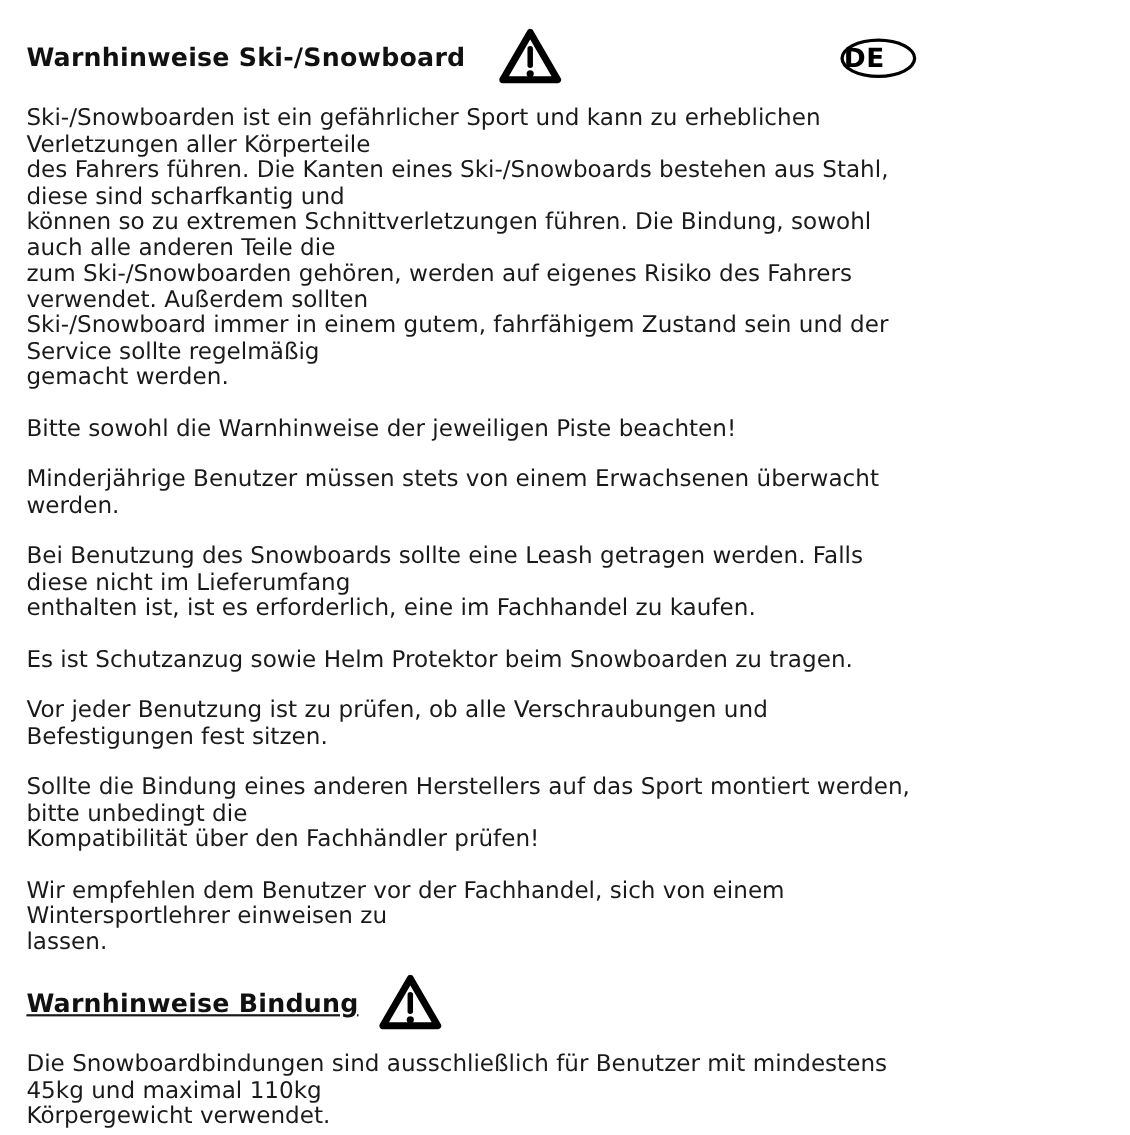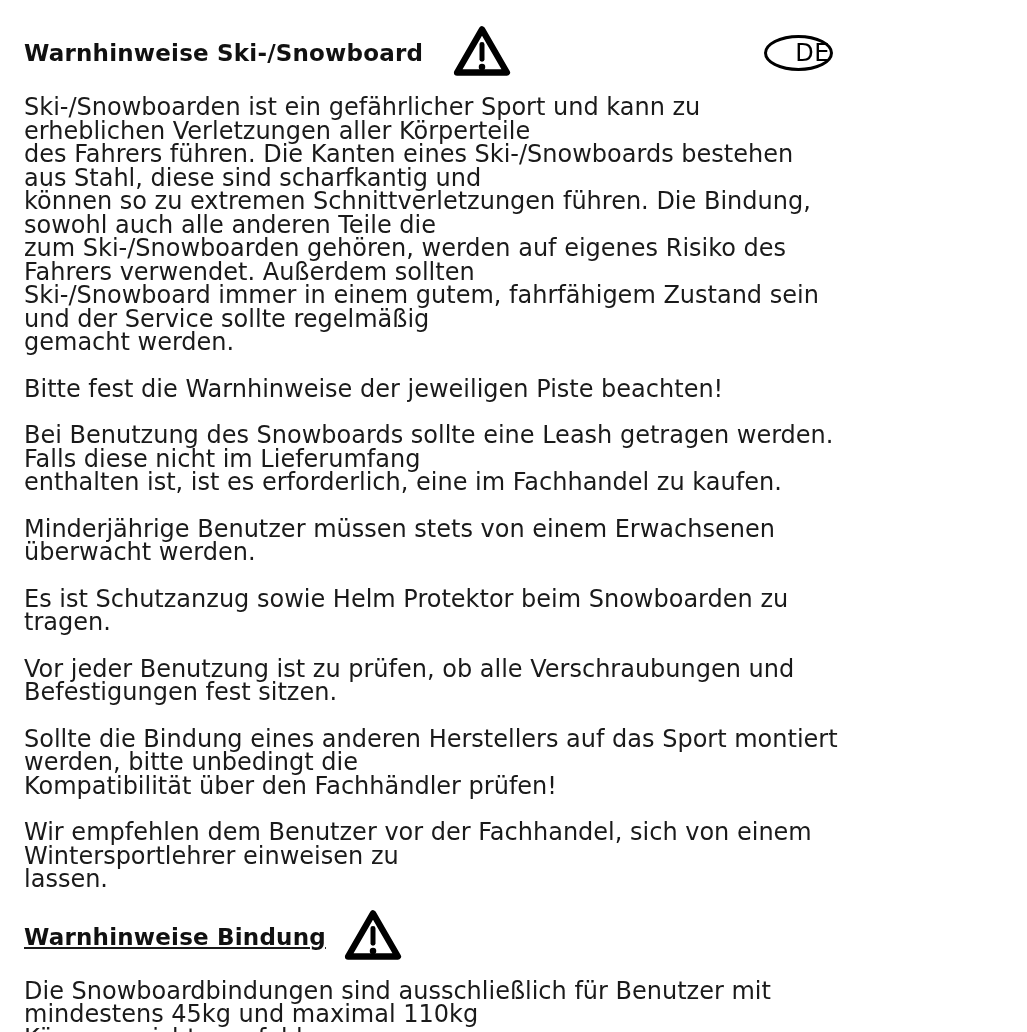--- a/index.html
+++ b/index.html
@@ -41,29 +41,29 @@
   .warning-icon.second { margin-left: 18px; }
   .lang-badge {
     margin-left: auto;
     margin-right: 10px;
     width: 63px;
     height: 30px;
     border: 3.5px solid #000000;
     border-radius: 50%;
     display: flex;
     align-items: center;
-    justify-content: flex-end;
+    justify-content: flex-start;
     font-size: 24px;
-    font-weight: normal;
+    font-weight: bold;
     color: #000000;
     letter-spacing: 0.5px;
   }
   .page p {
     margin: 23px 0 0 0;
-    font-size: 24px;
+    font-size: 21px;
     line-height: 23.5px;
     white-space: pre-line;
     color: #1a1a1a;
   }
   .section-header + p {
     margin-top: 14px;
   }
   .section-header.second {
     margin-top: 16px;
     text-decoration: underline;
@@ -87,38 +87,38 @@
       <span>DE</span>
     </span>
   </div>
 
   <p>Ski-/Snowboarden ist ein gefährlicher Sport und kann zu erheblichen Verletzungen aller Körperteile
 des Fahrers führen. Die Kanten eines Ski-/Snowboards bestehen aus Stahl, diese sind scharfkantig und
 können so zu extremen Schnittverletzungen führen. Die Bindung, sowohl auch alle anderen Teile die
 zum Ski-/Snowboarden gehören, werden auf eigenes Risiko des Fahrers verwendet. Außerdem sollten
 Ski-/Snowboard immer in einem gutem, fahrfähigem Zustand sein und der Service sollte regelmäßig
 gemacht werden.</p>
-  <p>Bitte fest die Warnhinweise der jeweiligen Piste beachten!</p>
+  <p>Bitte sowohl die Warnhinweise der jeweiligen Piste beachten!</p>
+  <p>Minderjährige Benutzer müssen stets von einem Erwachsenen überwacht werden.</p>
   <p>Bei Benutzung des Snowboards sollte eine Leash getragen werden. Falls diese nicht im Lieferumfang
 enthalten ist, ist es erforderlich, eine im Fachhandel zu kaufen.</p>
-  <p>Minderjährige Benutzer müssen stets von einem Erwachsenen überwacht werden.</p>
   <p>Es ist Schutzanzug sowie Helm Protektor beim Snowboarden zu tragen.</p>
   <p>Vor jeder Benutzung ist zu prüfen, ob alle Verschraubungen und Befestigungen fest sitzen.</p>
   <p>Sollte die Bindung eines anderen Herstellers auf das Sport montiert werden, bitte unbedingt die
 Kompatibilität über den Fachhändler prüfen!</p>
   <p>Wir empfehlen dem Benutzer vor der Fachhandel, sich von einem Wintersportlehrer einweisen zu
 lassen.</p>
 
   <div class="section-header second">
     <h1>Warnhinweise Bindung</h1>
     <span class="warning-icon second">
       <svg width="58" height="58" viewBox="0 0 64 64" aria-hidden="true">
         <path d="M32 6 L59.5 53.5 L4.5 53.5 Z" fill="none" stroke="#000000" stroke-width="7" stroke-linejoin="round"></path>
         <path d="M32 22.5 L32 39" stroke="#000000" stroke-width="5.5" stroke-linecap="round"></path>
         <circle cx="32" cy="47.5" r="3.6" fill="#000000"></circle>
       </svg>
     </span>
   </div>
 
   <p>Die Snowboardbindungen sind ausschließlich für Benutzer mit mindestens 45kg und maximal 110kg
-Körpergewicht empfehlen.</p>
+Körpergewicht verwendet.</p>
 
 </div>
 
 </body></html>

